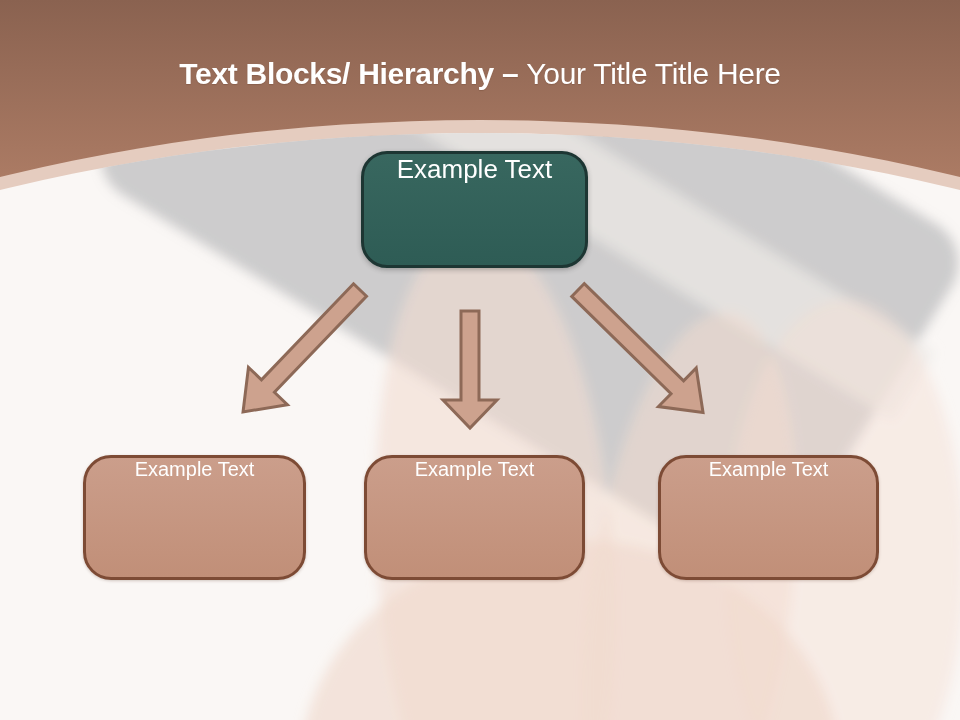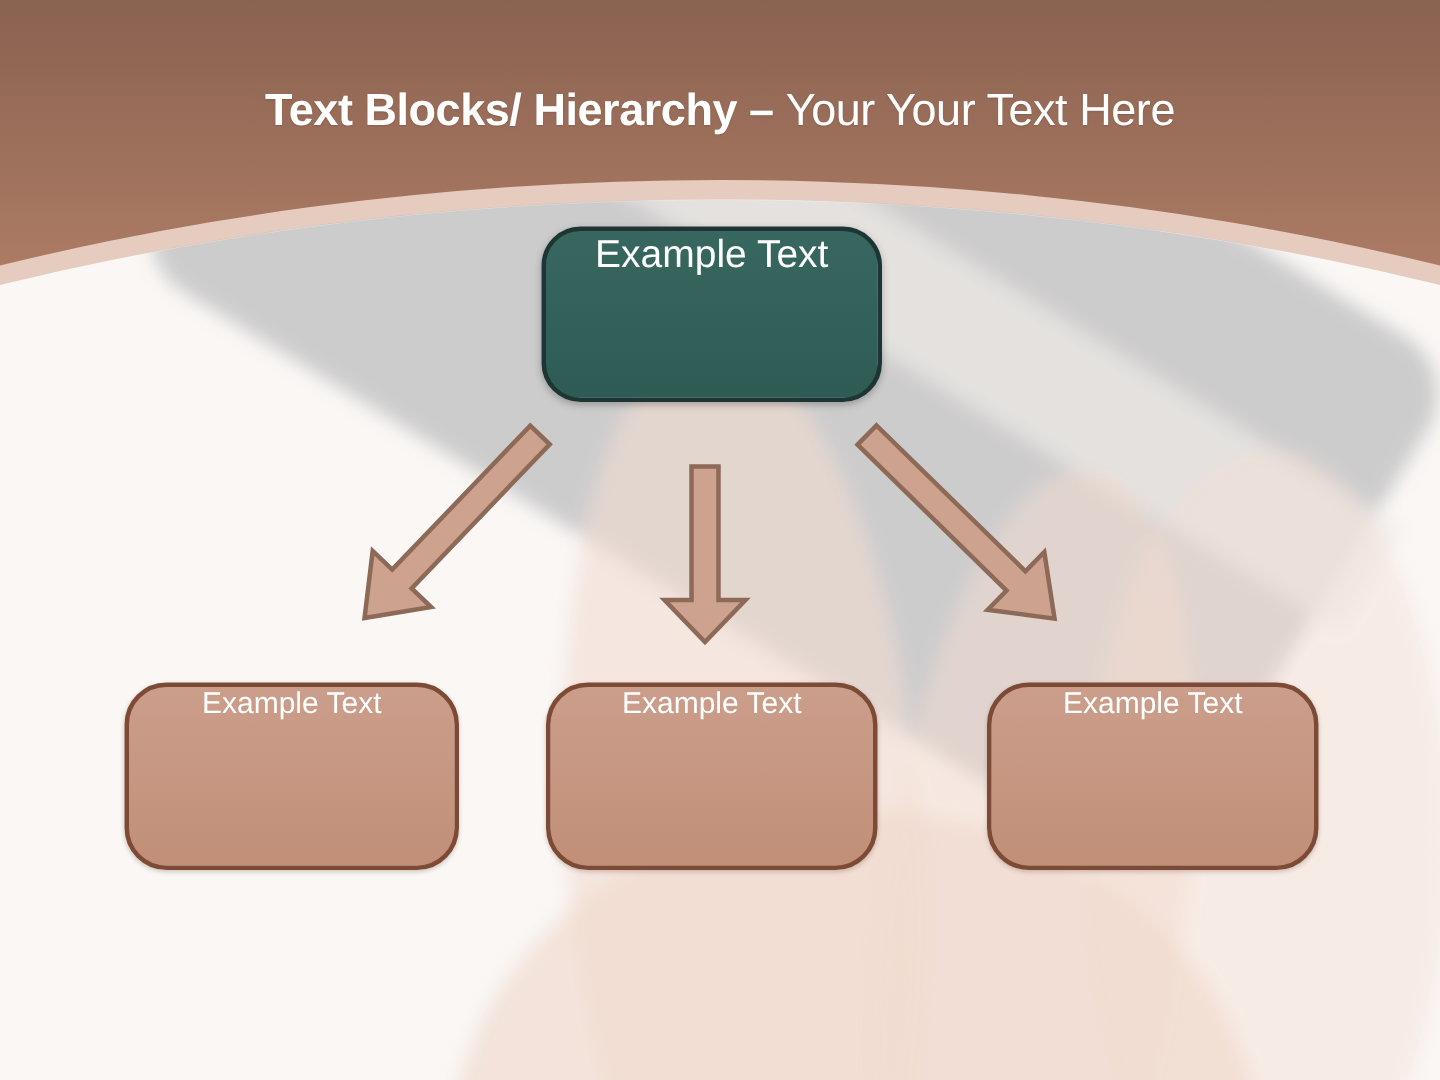--- a/index.html
+++ b/index.html
@@ -79,21 +79,21 @@
         <rect x="150" y="-120" width="760" height="80" transform="rotate(31.5 85 160)" fill="#eceae7" opacity="0.7"></rect>
         <ellipse cx="495" cy="560" rx="118" ry="330" transform="rotate(-4 495 560)" fill="#f2dcd0" opacity="0.6"></ellipse>
         <ellipse cx="690" cy="600" rx="100" ry="290" transform="rotate(8 690 600)" fill="#f2dcd0" opacity="0.55"></ellipse>
         <ellipse cx="845" cy="560" rx="120" ry="260" fill="#f3ded3" opacity="0.45"></ellipse>
         <ellipse cx="570" cy="770" rx="270" ry="230" fill="#f0d8cc" opacity="0.65"></ellipse>
       </g>
     </g>
   </svg>
 
   <div class="slide-title">
-    <span class="t-bold">Text Blocks/ Hierarchy</span><span class="t-bold"> – </span><span class="t-reg">Your Your Text Here</span>
+    <span class="t-bold">Text Blocks/ Hierarchy</span><span class="t-bold"> – </span><span class="t-reg">Your Title Title Here</span>
   </div>
 
   <div class="box root-box">
     <span>Example Text</span>
   </div>
 
   <svg class="arrows-svg" viewBox="0 0 960 720" aria-hidden="true">
     <g transform="translate(360,290) rotate(43.8)">
       <path d="M -9 0 H 9 V 133 H 27 L 0 169 L -27 133 H -9 Z" fill="#cda28e" stroke="#8d6957" stroke-width="3"></path>
     </g>

